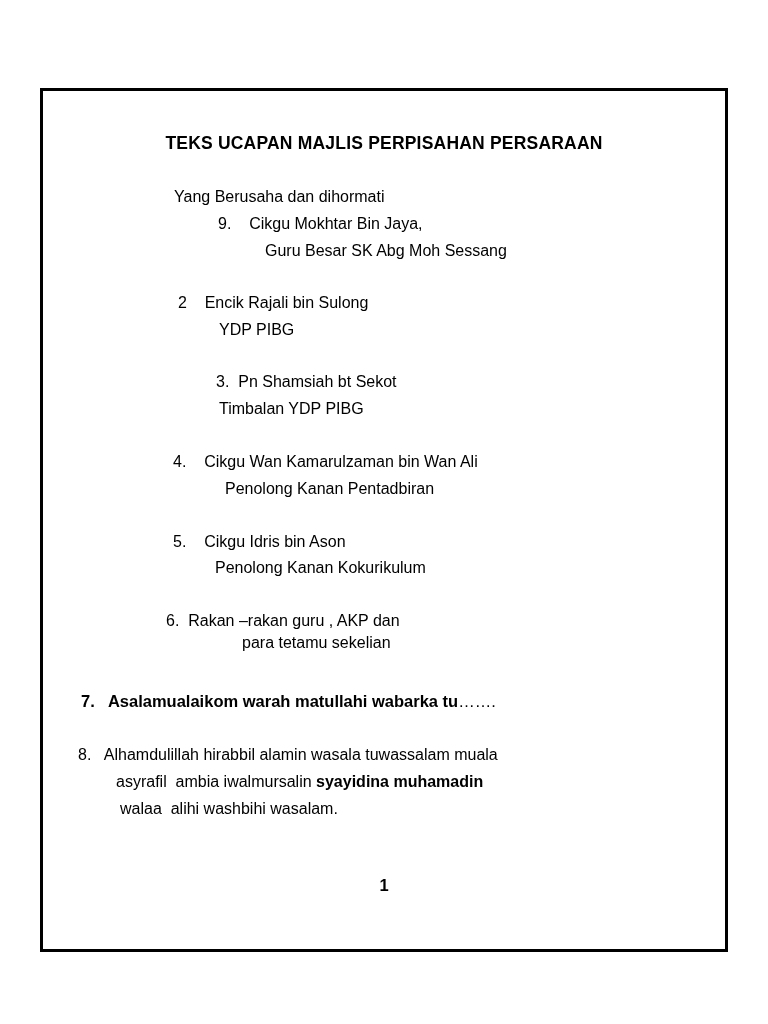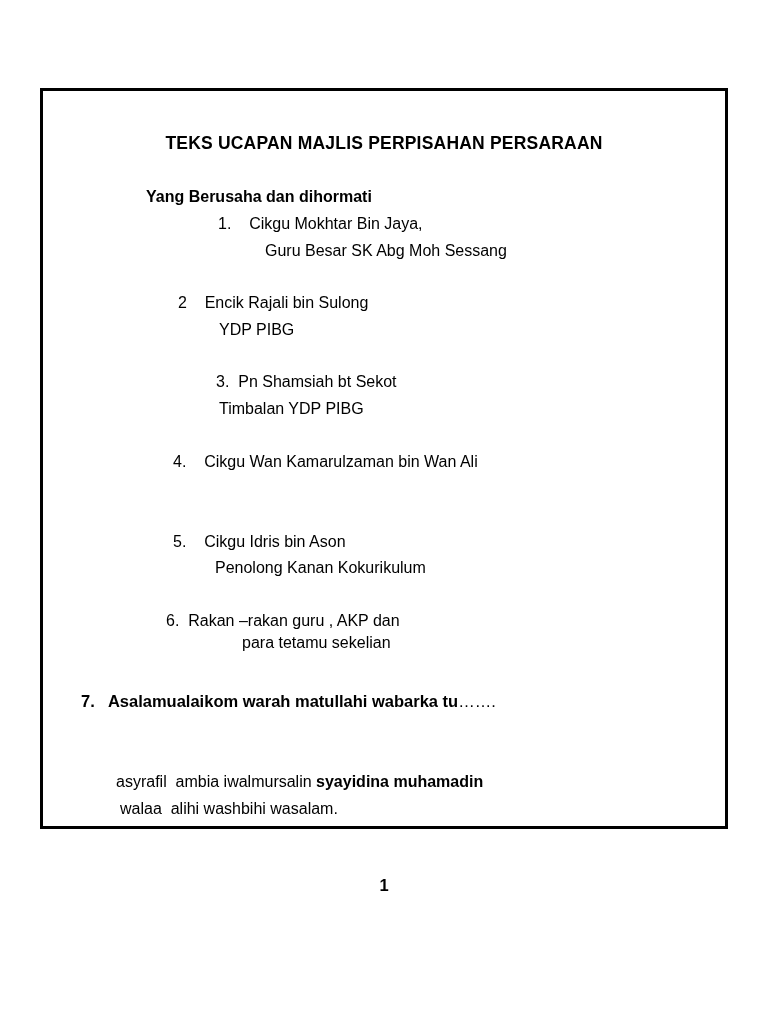--- a/index.html
+++ b/index.html
@@ -16,21 +16,21 @@
     width: 768px;
     height: 1024px;
     background: #ffffff;
     overflow: hidden;
   }
   .sheet {
     position: absolute;
     left: 40px;
     top: 88px;
     width: 688px;
-    height: 741px;
+    height: 864px;
     background: #ffffff;
     border: 3px solid #000000;
     box-sizing: border-box;
   }
   .line {
     position: absolute;
     margin: 0;
     font-size: 16px;
     line-height: 20px;
     white-space: pre;
@@ -39,21 +39,21 @@
   .bold { font-weight: bold; text-align: center; }
   .title {
     left: 0;
     right: 0;
     top: 42px;
     text-align: center;
     font-size: 17.5px;
     font-weight: bold;
     letter-spacing: 0.2px;
   }
-  .salutation { top: 96px;  left: 103px; font-weight: bold; text-align: center; }
+  .salutation { top: 96px;  left: 131px; font-weight: normal; text-align: center; }
   .e0l1 { top: 123px; left: 175px; }
   .e0l2 { top: 150px; left: 222px; }
   .e1l1 { top: 202px; left: 135px; }
   .e1l2 { top: 229px; left: 176px; }
   .e2l1 { top: 281px; left: 173px; }
   .e2l2 { top: 308px; left: 176px; }
   .e3l1 { top: 361px; left: 130px; }
   .e3l2 { top: 388px; left: 182px; }
   .e4l1 { top: 441px; left: 130px; text-align: right; }
   .e4l2 { top: 467px; left: 172px; }
@@ -75,38 +75,40 @@
 </head>
 <body>
 
 <div class="canvas">
   <div class="sheet">
 
     <p class="line title">TEKS UCAPAN MAJLIS PERPISAHAN PERSARAAN</p>
 
     <p class="line salutation">Yang Berusaha dan dihormati</p>
 
-    <p class="line e0l1">1.    Cikgu Mokhtar Bin Jaya,</p>
+    <p class="line e0l1">9.    Cikgu Mokhtar Bin Jaya,</p>
     <p class="line e0l2">Guru Besar SK Abg Moh Sessang</p>
 
     <p class="line e1l1">2    Encik Rajali bin Sulong</p>
     <p class="line e1l2">YDP PIBG</p>
 
     <p class="line e2l1">3.  Pn Shamsiah bt Sekot</p>
     <p class="line e2l2">Timbalan YDP PIBG</p>
 
     <p class="line e3l1">4.    Cikgu Wan Kamarulzaman bin Wan Ali</p>
+    <p class="line e3l2">Penolong Kanan Pentadbiran</p>
 
     <p class="line e4l1">5.    Cikgu Idris bin Ason</p>
     <p class="line e4l2">Penolong Kanan Kokurikulum</p>
 
     <p class="line e5l1">6.  Rakan –rakan guru , AKP dan</p>
     <p class="line e5l2">para tetamu sekelian</p>
 
     <p class="line i7"><span class="bold">7.   Asalamualaikom warah matullahi wabarka tu</span><span>…….</span></p>
 
+    <p class="line i8l1">8.   Alhamdulillah hirabbil alamin wasala tuwassalam muala</p>
     <p class="line i8l2"><span>asyrafil  ambia iwalmursalin </span><span class="bold">syayidina muhamadin</span></p>
     <p class="line i8l3">walaa  alihi washbihi wasalam.</p>
 
     <p class="line pagenum">1</p>
 
   </div>
 </div>
 
 </body></html>

